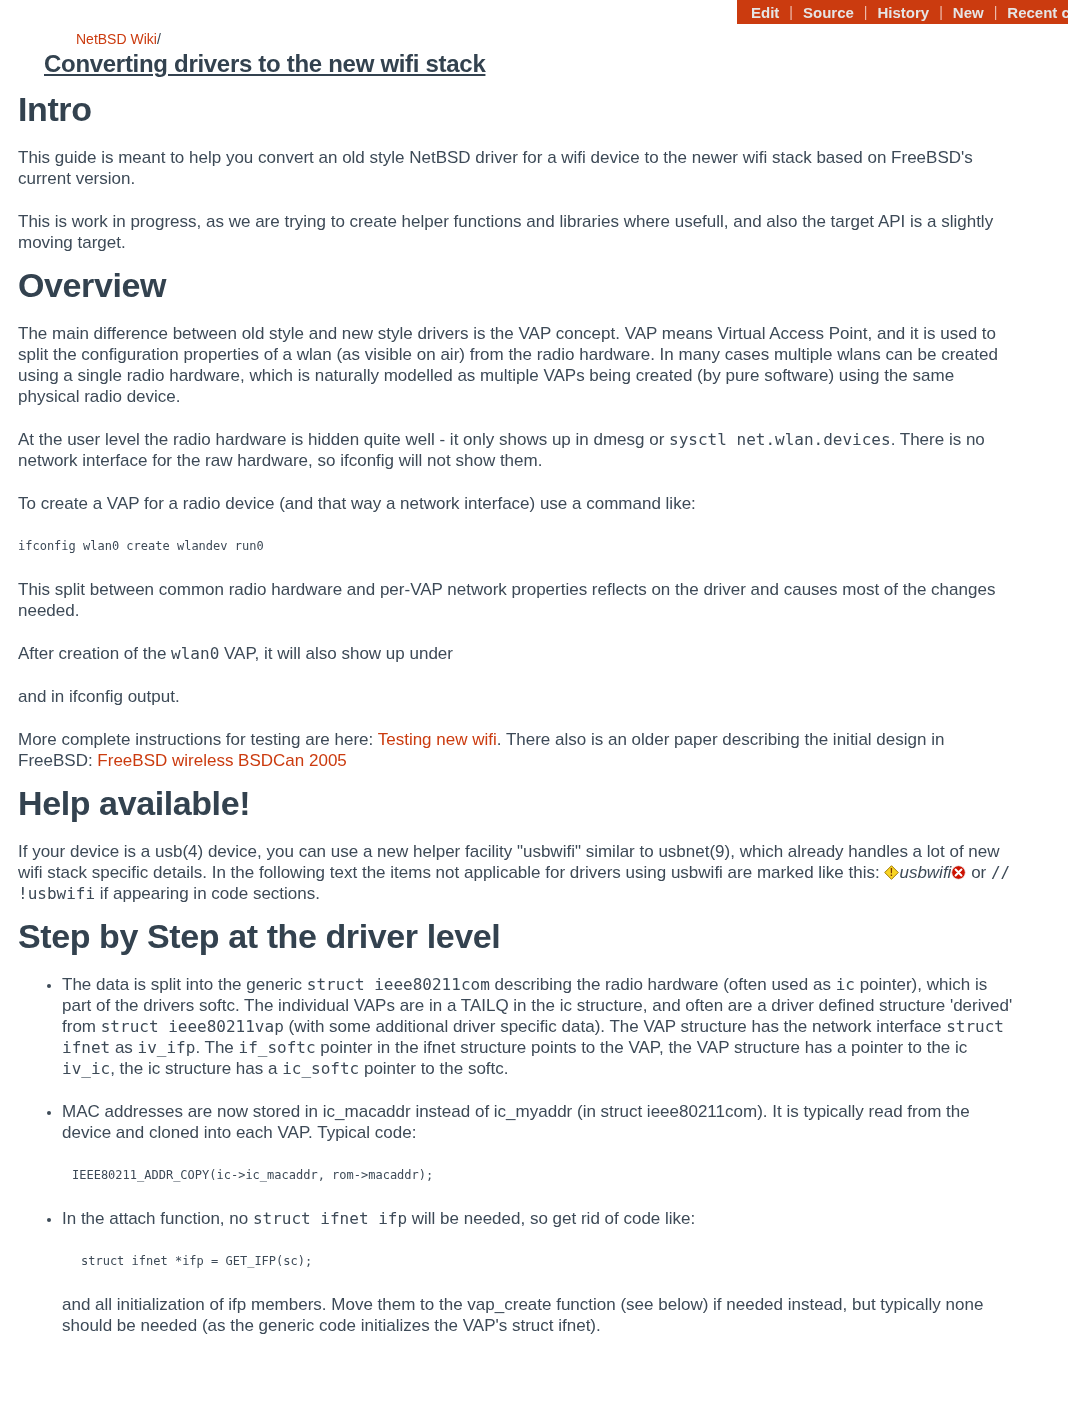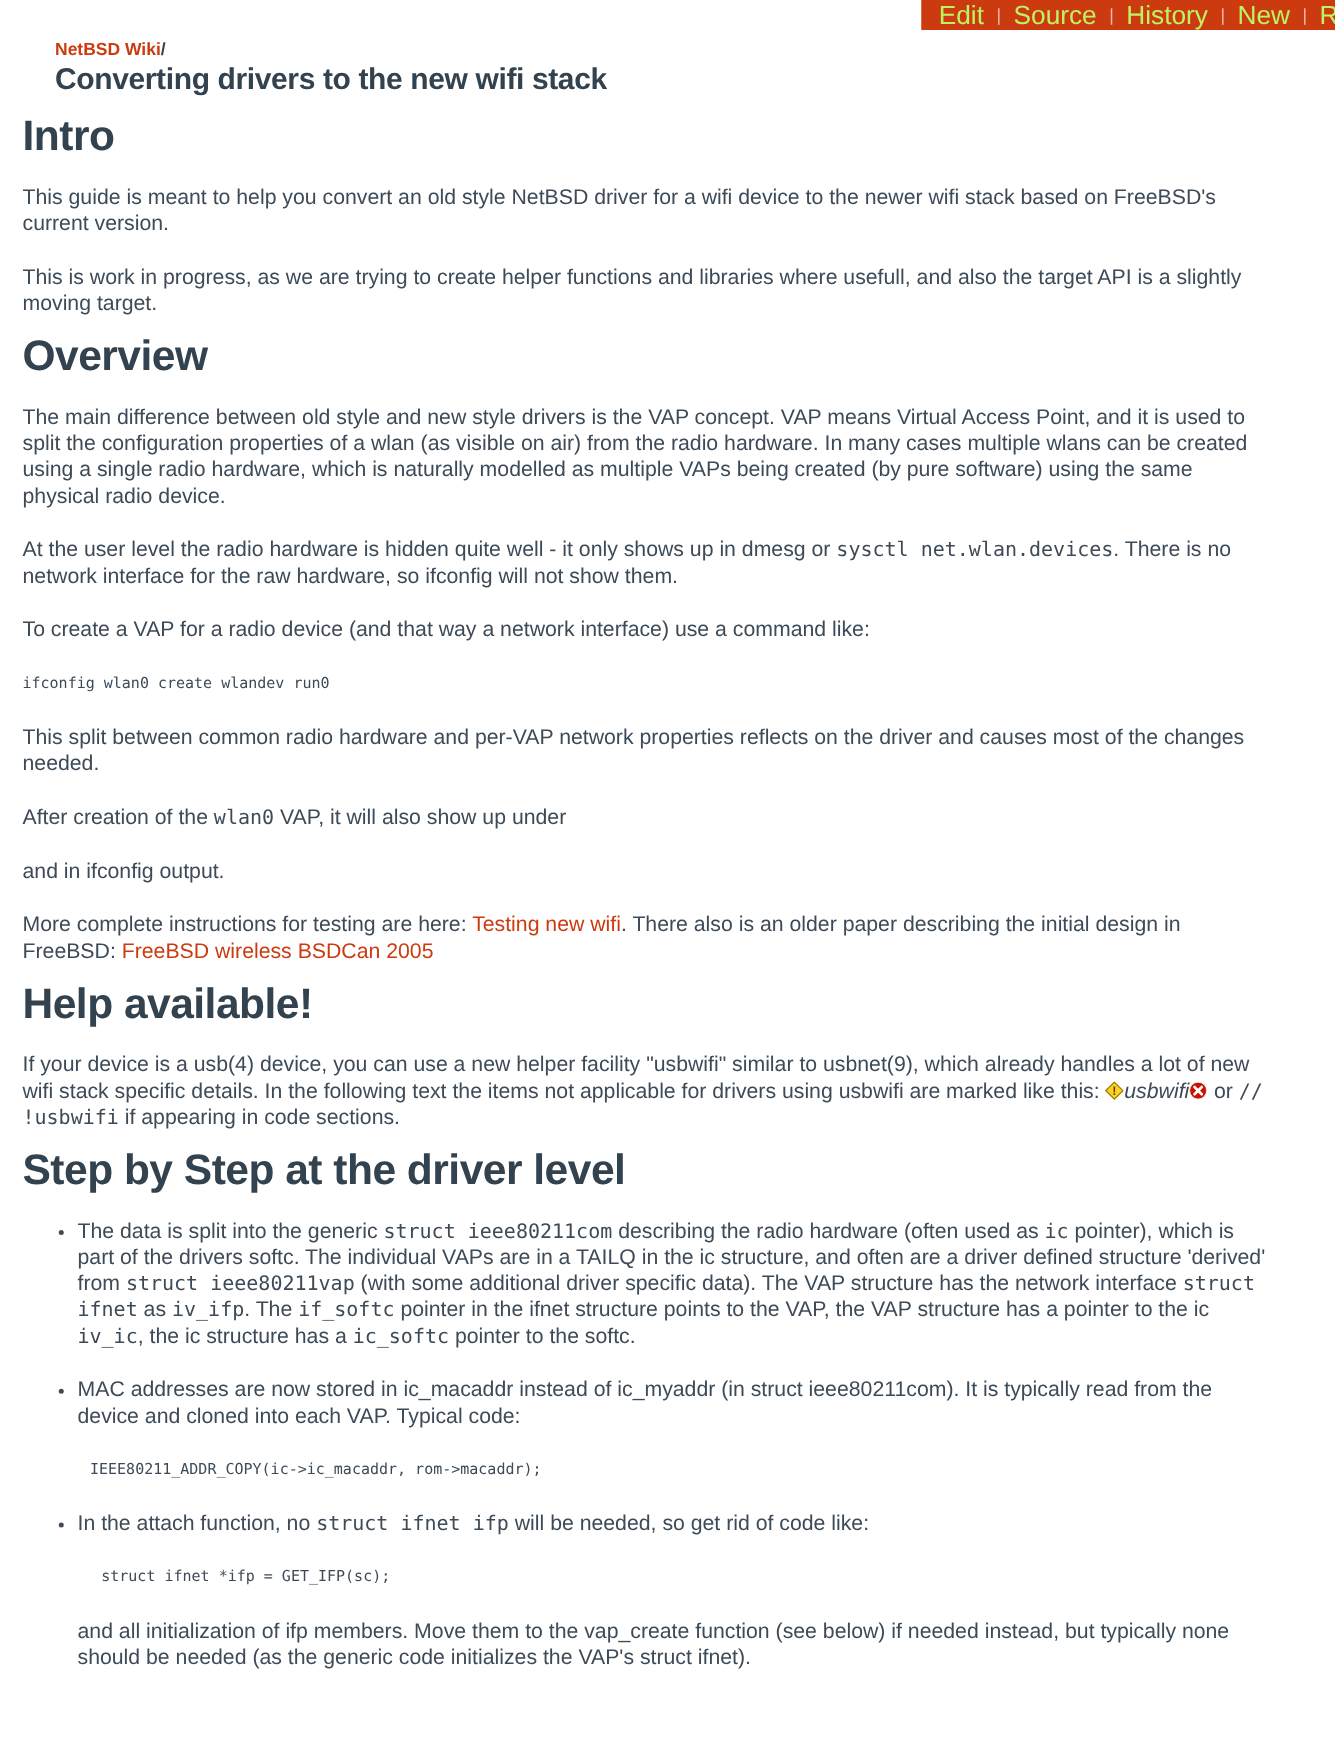--- a/index.html
+++ b/index.html
@@ -18,32 +18,32 @@
     color:var(--text);
   }
   
   .topbar{
     position:absolute;top:0;left:737px;height:24px;width:460px;
     background:var(--accent);
     display:flex;align-items:center;
     padding:0 4px;white-space:nowrap;
   }
   .tb-item{
-    color:#bef264;font-weight:normal;font-size:21px;
+    color:#e5e5e5;font-weight:bold;font-size:15px;
     padding:0 10px;cursor:pointer;
   }
   .tb-sep{color:rgba(255,255,255,0.65);font-size:14px;}
   
   .header{margin:31px 50px 0 44px;}
-  .breadcrumb{font-size:14px;line-height:16px;font-weight:bold;}
+  .breadcrumb{font-size:14px;line-height:16px;font-weight:normal;margin-left:32px;}
   .crumb-link{color:var(--accent);text-decoration:none;cursor:pointer;}
   .crumb-sep{color:var(--heading);}
   .page-title{
     font-size:24px;line-height:27px;font-weight:bold;
-    color:var(--heading);margin-top:3px;letter-spacing:-0.3px;
+    color:var(--heading);margin-top:3px;letter-spacing:-0.3px;text-decoration:underline;
   }
   
   .content{margin:0 50px 0 18px;width:1000px;}
   h1{
     font-size:34px;line-height:32px;font-weight:bold;
     color:var(--heading);margin:16px 0 0;letter-spacing:-0.4px;
   }
   p{margin:22px 0 0;}
   pre{
     margin:22px 0 0;padding:0;

